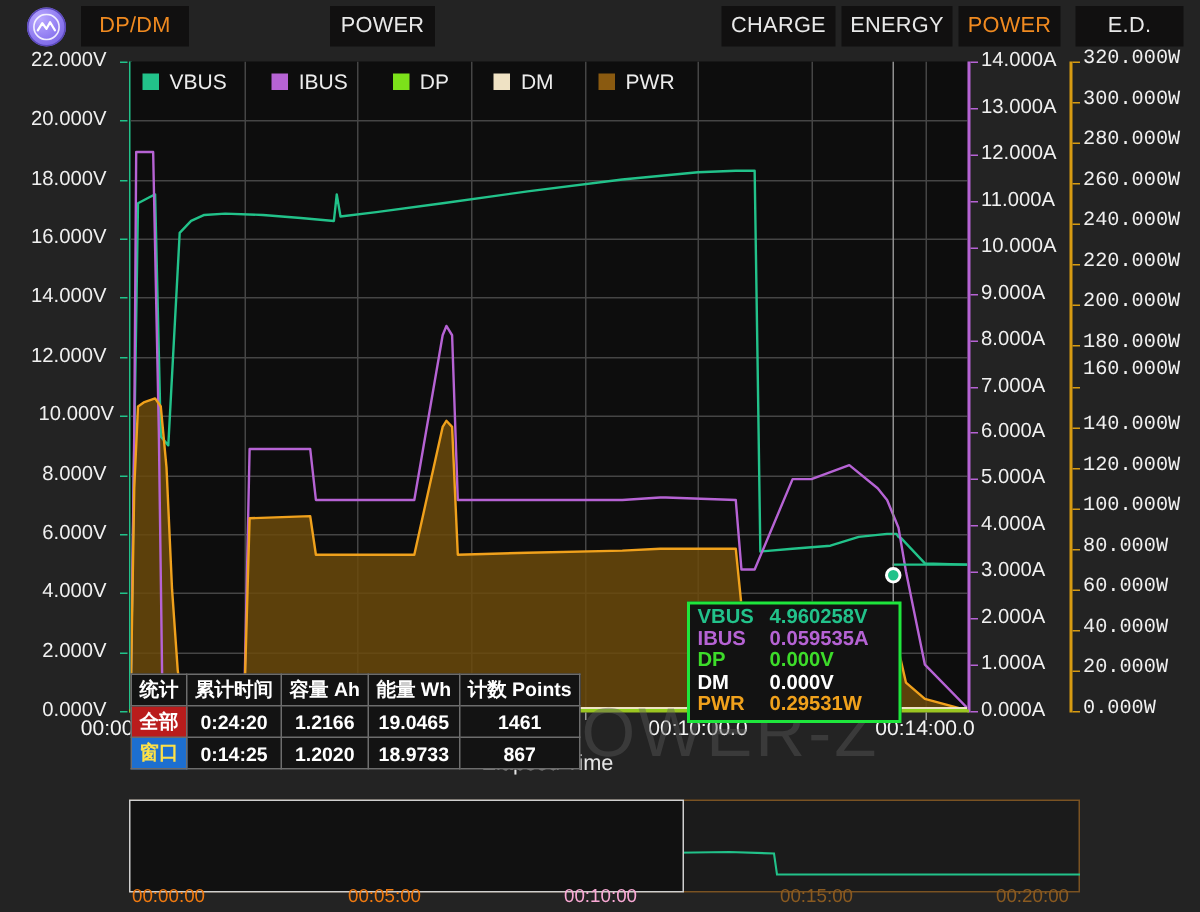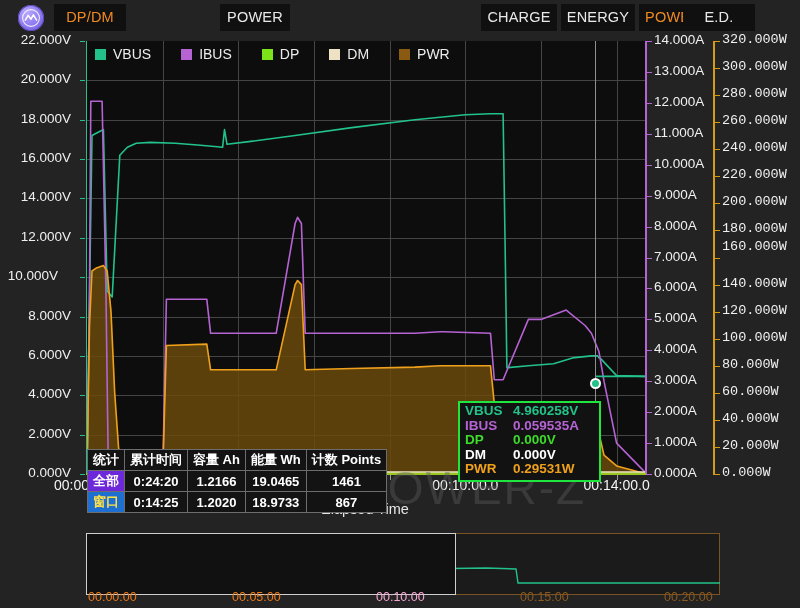--- a/index.html
+++ b/index.html
@@ -52,21 +52,21 @@
   
   .watermark{position:absolute;left:355px;top:425px;font-size:46px;color:#5b5b5b;
              opacity:.42;letter-spacing:2px;font-family:"Liberation Sans",sans-serif;}
 
   
   .stats{position:absolute;left:87px;top:413px;border-collapse:collapse;
          font-size:13px;color:#ffffff;background:#131313;}
   .stats td,.stats th{border:1px solid #6d6d6d;padding:1px 5px;font-weight:bold;white-space:nowrap;}
   .stats th{background:#131313;color:#ffffff;font-size:13px;}
   .stats td.num{text-align:center;}
-  .tag-all{background:#6d28d9;color:#ffffff;text-align:center;}
+  .tag-all{background:#b91c1c;color:#ffffff;text-align:center;}
   .tag-win{background:#1d6fd0;color:#fde047;text-align:center;}
 
   
   .tooltip{position:absolute;left:458px;top:365px;width:143px;background:#121212;
            border:2px solid #1ee63c;padding:1px 4px 3px 5px;box-sizing:border-box;}
   .tt-time{color:#ffffff;font-size:17px;letter-spacing:.3px;margin-bottom:0px;}
   .tt-row{display:flex;font-size:13.5px;font-weight:bold;line-height:14.5px;}
   .tt-k{width:48px;}
   .tt-v{}
 
@@ -95,37 +95,37 @@
       </svg>
     </div>
 
     <div class="tbtn accent" style="left:54px;width:72px;">DP/DM</div>
     <div class="tbtn" style="left:220px;width:70px;">POWER</div>
 
 
     <div class="tbtn" style="left:481px;width:76px;">CHARGE</div>
     <div class="tbtn" style="left:561px;width:74px;">ENERGY</div>
     <div class="tbtn accent" style="left:639px;width:68px;">POWER</div>
-    <div class="tbtn" style="left:683px;width:72px;">E.D.</div>
+    <div class="tbtn" style="left:717px;width:72px;">E.D.</div>
   </div>
 
   <div class="chart-wrap">
 
     <div class="ylab-left-box" id="vaxis">
         <div class="ylab" style="top: 429px; right: 9px;">0.000V</div>
         <div class="tickL" style="top: 438px;"></div>
         <div class="ylab" style="top: 389.636px; right: 9px;">2.000V</div>
         <div class="tickL" style="top: 398.636px;"></div>
         <div class="ylab" style="top: 350.273px; right: 9px;">4.000V</div>
         <div class="tickL" style="top: 359.273px;"></div>
         <div class="ylab" style="top: 310.909px; right: 9px;">6.000V</div>
         <div class="tickL" style="top: 319.909px;"></div>
         <div class="ylab" style="top: 271.545px; right: 9px;">8.000V</div>
         <div class="tickL" style="top: 280.545px;"></div>
-        <div class="ylab" style="top: 232.182px; right: 22px;">10.000V</div>
+        <div class="ylab" style="top: 232.182px; right: 4px;">10.000V</div>
         <div class="tickL" style="top: 241.182px;"></div>
         <div class="ylab" style="top: 192.818px; right: 9px;">12.000V</div>
         <div class="tickL" style="top: 201.818px;"></div>
         <div class="ylab" style="top: 153.455px; right: 9px;">14.000V</div>
         <div class="tickL" style="top: 162.455px;"></div>
         <div class="ylab" style="top: 114.091px; right: 9px;">16.000V</div>
         <div class="tickL" style="top: 123.091px;"></div>
         <div class="ylab" style="top: 74.7273px; right: 9px;">18.000V</div>
         <div class="tickL" style="top: 83.7273px;"></div>
         <div class="ylab" style="top: 35.3636px; right: 9px;">20.000V</div>

